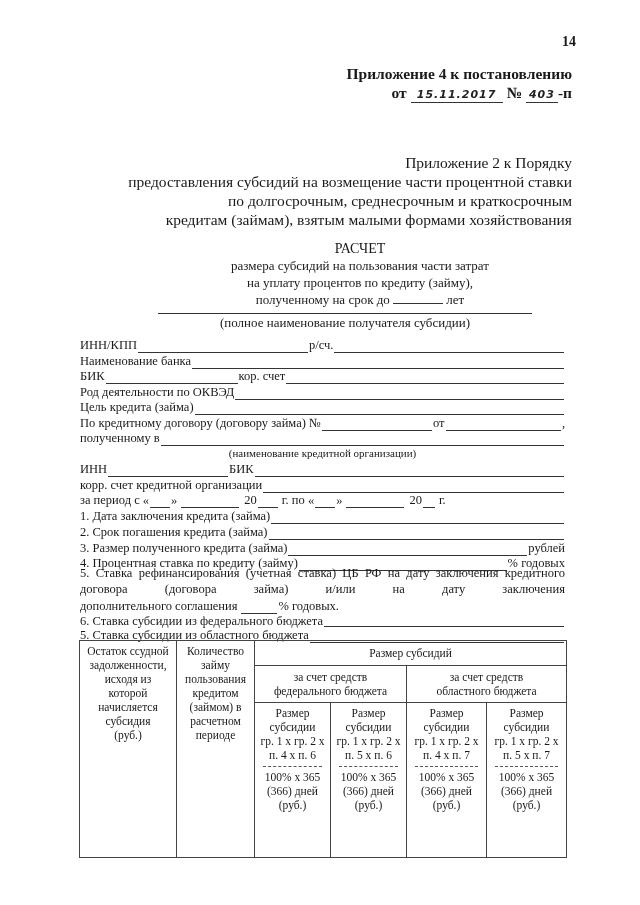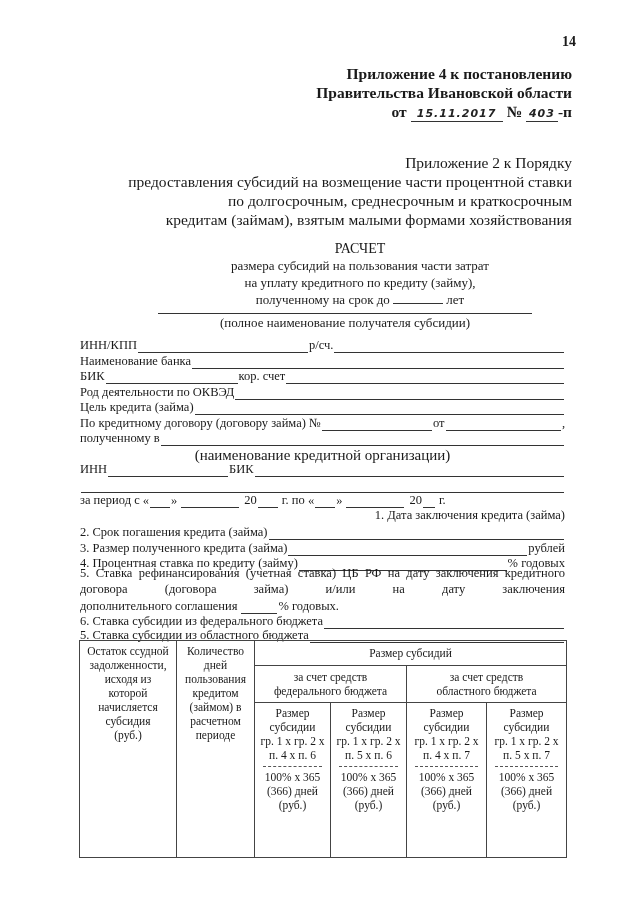--- a/index.html
+++ b/index.html
@@ -29,59 +29,58 @@
   .blank { display: inline-block; border-bottom: 1px solid #333; height: 12px; vertical-align: baseline; }
 
   .recipient-line { position: absolute; top: 313px; left: 158px; width: 374px; border-top: 1px solid #333; }
   .recipient-caption { position: absolute; top: 315px; left: 158px; width: 374px; text-align: center; font-size: 13px; }
 
   .form { position: absolute; left: 80px; width: 485px; font-size: 12.5px; }
   .frow { position: absolute; left: 0; width: 485px; height: 16px; display: flex; align-items: flex-end; white-space: nowrap; }
   .frow .lbl { flex: none; }
   .frow .fill { flex: 1 1 auto; border-bottom: 1px solid #333; height: 11px; margin: 0 1px; }
   .frow .fix { flex: none; border-bottom: 1px solid #333; height: 11px; margin: 0 1px; }
-  .center-caption { position: absolute; left: 0; width: 485px; text-align: center; font-size: 15px; }
+  .center-caption { position: absolute; left: 0; width: 485px; text-align: center; font-size: 11px; }
   .justify-line { position: absolute; left: 0; width: 485px; text-align: justify; text-align-last: justify; white-space: nowrap; font-size: 12.5px; }
 
   table.subsidy {
     position: absolute; top: 640px; left: 79px; width: 487px;
     border-collapse: collapse; font-size: 11.5px; line-height: 14px; table-layout: fixed;
   }
   table.subsidy td { border: 1px solid #444; text-align: center; vertical-align: top; padding: 3px 2px; }
   table.subsidy td.mid { vertical-align: middle; }
   .dash { display: block; border-top: 1px dashed #555; margin: 4px 6px 3px; height: 0; }
   .cellline { display: block; }
 </style>
 </head>
 <body>
 
 <div class="abs page-number">14</div>
 
 <div class="right-block appendix4">
   <span class="line">Приложение 4 к постановлению</span>
-  <span class="line">Правительства Ивановской области</span>
   <span class="line">
     <span>от</span>
     <span class="hand" style="width:92px">15.11.2017</span>
     <span>№</span>
     <span class="hand" style="width:32px">403</span><span>-п</span>
   </span>
 </div>
 
 <div class="right-block appendix2">
   <span class="line">Приложение 2 к Порядку</span>
   <span class="line">предоставления субсидий на возмещение части процентной ставки</span>
   <span class="line">по долгосрочным, среднесрочным и краткосрочным</span>
   <span class="line">кредитам (займам), взятым малыми формами хозяйствования</span>
 </div>
 
 <div class="center-block calc-title">РАСЧЕТ</div>
 <div class="center-block calc-sub">
   <span class="line">размера субсидий на пользования части затрат</span>
-  <span class="line">на уплату кредитного по кредиту (займу),</span>
+  <span class="line">на уплату процентов по кредиту (займу),</span>
   <span class="line">
     <span>полученному на срок до</span>
     <span class="blank" style="width:50px"></span>
     <span>лет</span>
   </span>
 </div>
 
 <div class="recipient-line"></div>
 <div class="recipient-caption">(полное наименование получателя субсидии)</div>
 
@@ -122,38 +121,39 @@
     <span class="fill"></span>
   </div>
   <div class="center-caption" style="top: 447px;">(наименование кредитной организации)</div>
   <div class="frow" style="top: 461px;">
     <span class="lbl">ИНН</span>
     <span class="fix" style="width:120px"></span>
     <span class="lbl">БИК</span>
     <span class="fill"></span>
   </div>
   <div class="frow" style="top: 476.7px;">
+    <span class="lbl">корр. счет кредитной организации</span>
     <span class="fill"></span>
   </div>
   <div class="frow" style="top: 492.4px; text-align: center;">
     <span class="lbl">за период с «</span>
     <span class="fix" style="width:20px"></span>
     <span class="lbl">»</span>
     <span class="fix" style="width:58px;margin-left:4px"></span>
     <span class="lbl" style="margin-left:4px">20</span>
     <span class="fix" style="width:20px"></span>
     <span class="lbl" style="margin-left:3px">г. по «</span>
     <span class="fix" style="width:20px"></span>
     <span class="lbl">»</span>
     <span class="fix" style="width:58px;margin-left:4px"></span>
     <span class="lbl" style="margin-left:4px">20</span>
     <span class="fix" style="width:12px"></span>
     <span class="lbl" style="margin-left:3px">г.</span>
   </div>
-  <div class="frow" style="top: 508.1px; flex-direction: column;">
+  <div class="frow" style="top: 508.1px;">
     <span class="lbl">1. Дата заключения кредита (займа)</span>
     <span class="fill"></span>
   </div>
   <div class="frow" style="top: 523.8px;">
     <span class="lbl">2. Срок погашения кредита (займа)</span>
     <span class="fill"></span>
   </div>
   <div class="frow" style="top: 539.5px;">
     <span class="lbl">3. Размер полученного кредита (займа)</span>
     <span class="fill"></span>
@@ -164,21 +164,21 @@
     <span class="fill"></span>
     <span class="lbl">% годовых</span>
   </div>
   <div class="justify-line" style="top: 566px;">5. Ставка рефинансирования (учетная ставка) ЦБ РФ на дату заключения кредитного</div>
   <div class="justify-line" style="top: 582px;">договора (договора займа) и/или на дату заключения</div>
   <div class="frow" style="top: 598px;">
     <span class="lbl">дополнительного соглашения</span>
     <span class="fix" style="width:36px;margin-left:4px"></span>
     <span class="lbl">% годовых.</span>
   </div>
-  <div class="frow" style="top: 613px;">
+  <div class="frow" style="top: 613px; align-items: center;">
     <span class="lbl">6. Ставка субсидии из федерального бюджета</span>
     <span class="fill"></span>
   </div>
   <div class="frow" style="top: 627px;">
     <span class="lbl">5. Ставка субсидии из областного бюджета</span>
     <span class="fill"></span>
   </div>
 </div>
 
 <table class="subsidy">
@@ -196,21 +196,21 @@
       <span class="cellline">Остаток ссудной</span>
       <span class="cellline">задолженности,</span>
       <span class="cellline">исходя из</span>
       <span class="cellline">которой</span>
       <span class="cellline">начисляется</span>
       <span class="cellline">субсидия</span>
       <span class="cellline">(руб.)</span>
     </td>
     <td rowspan="3">
       <span class="cellline">Количество</span>
-      <span class="cellline">дней</span>
+      <span class="cellline">займу</span>
       <span class="cellline">пользования</span>
       <span class="cellline">кредитом</span>
       <span class="cellline">(займом) в</span>
       <span class="cellline">расчетном</span>
       <span class="cellline">периоде</span>
     </td>
     <td colspan="4" class="mid" style="height:18px">Размер субсидий</td>
   </tr>
   <tr>
     <td colspan="2" class="mid" style="height:30px">

